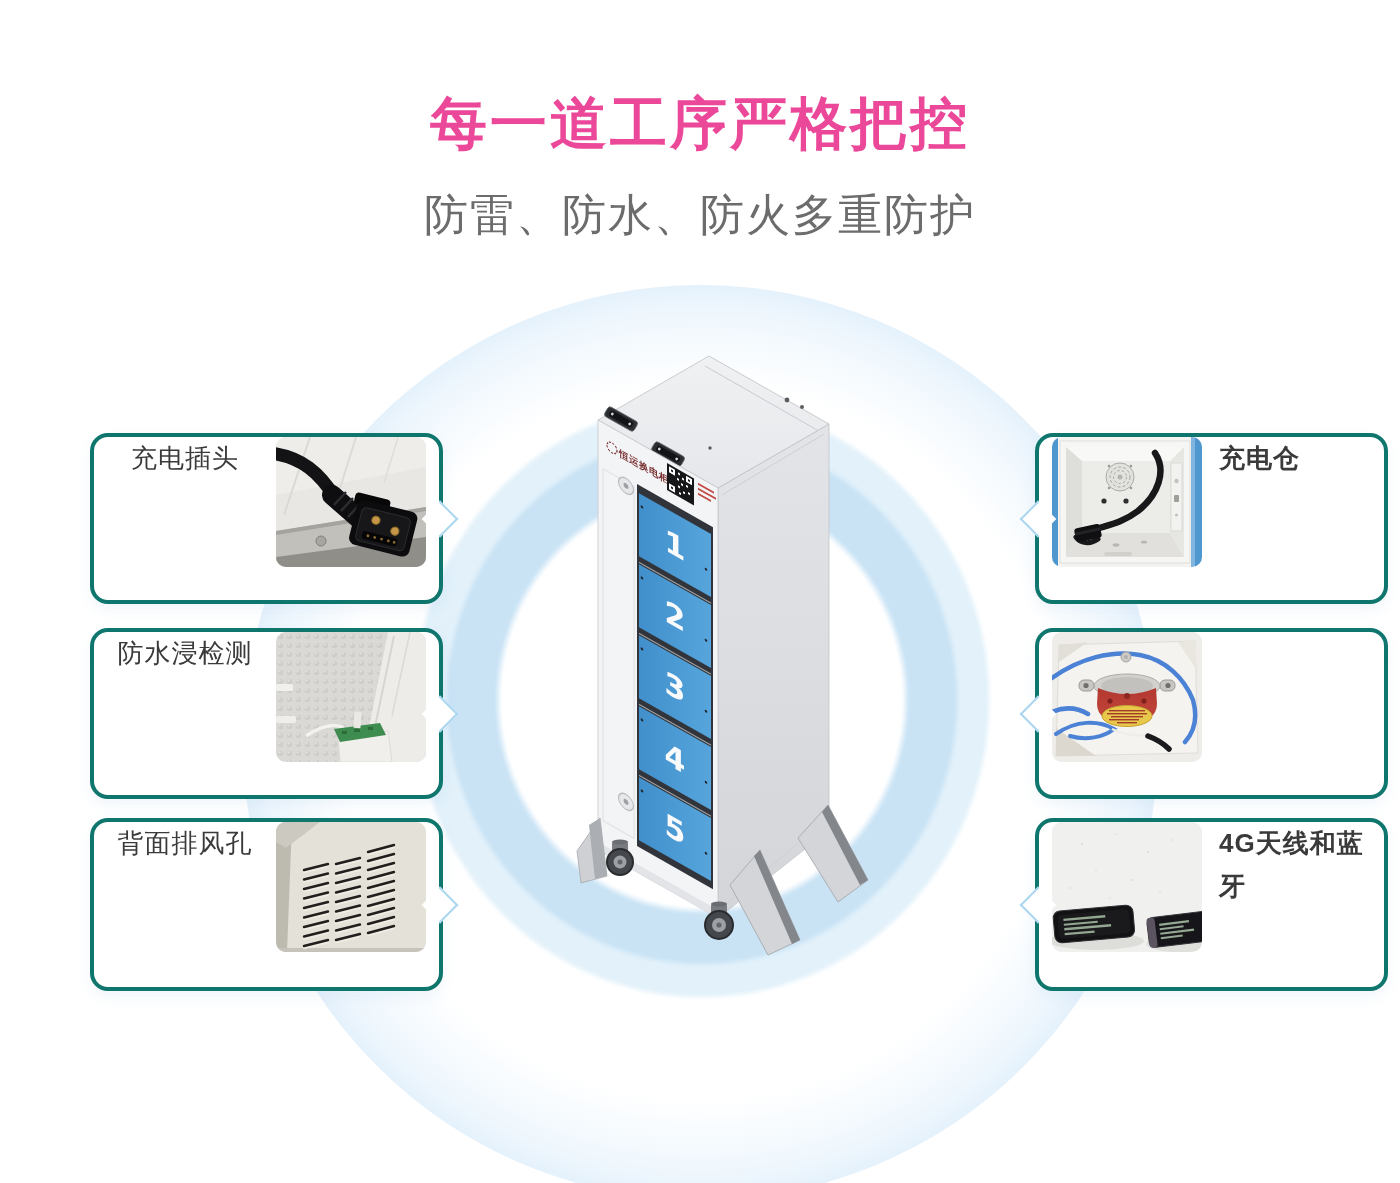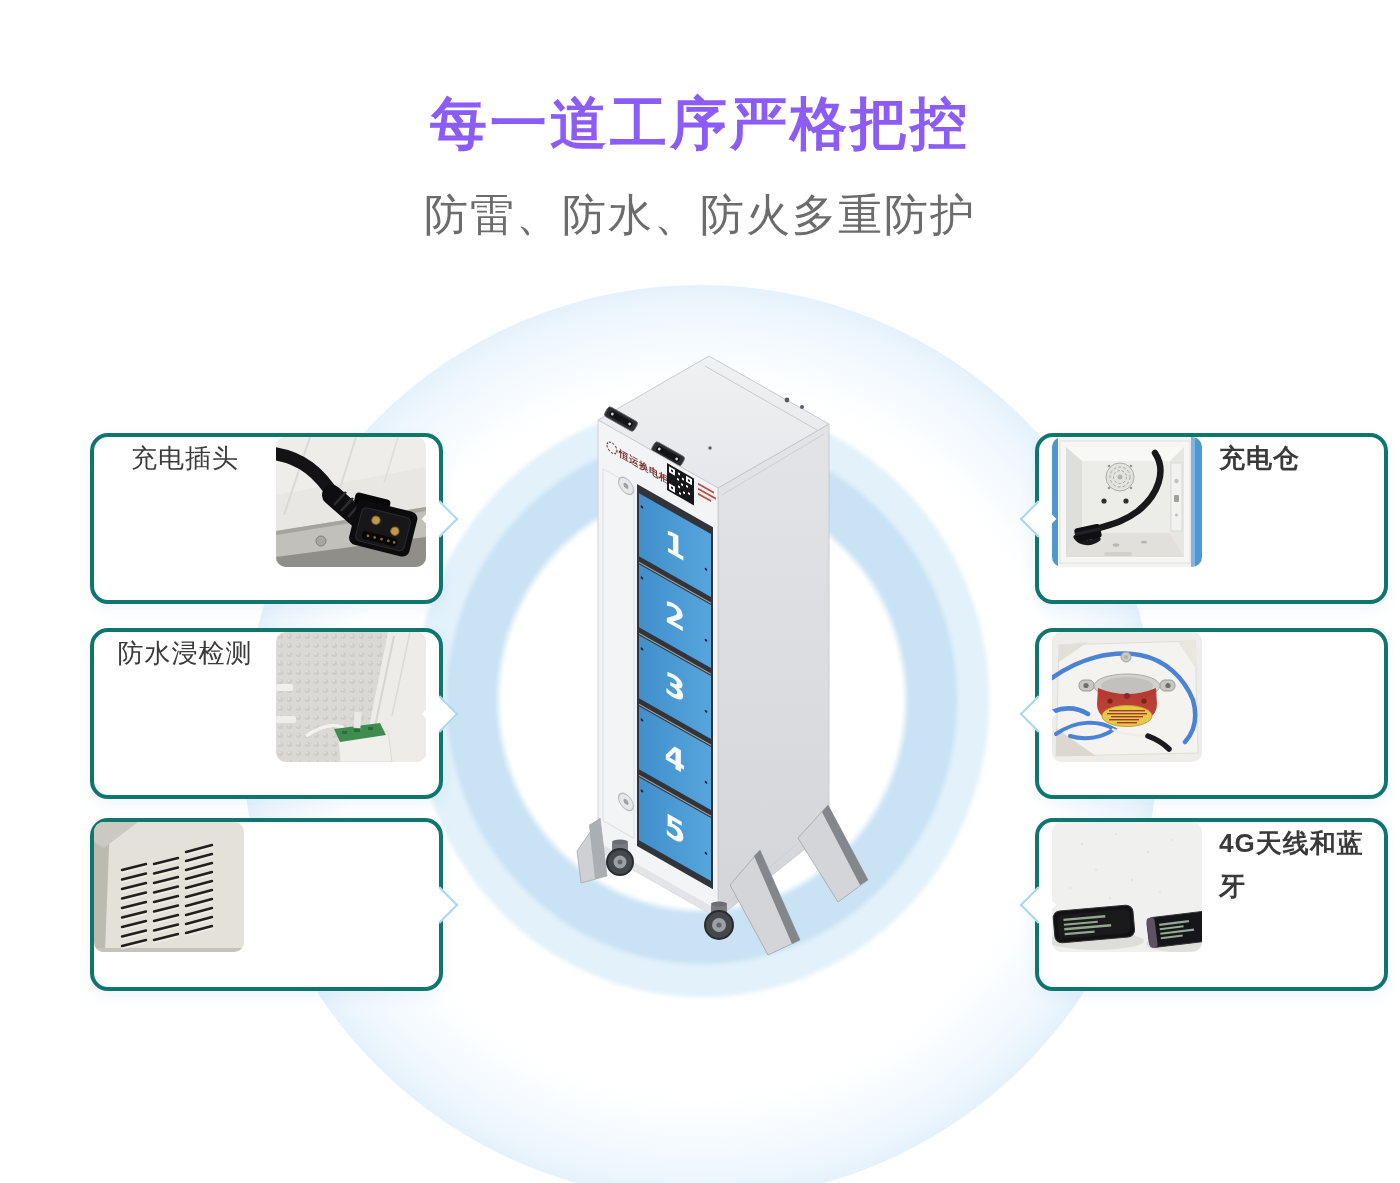--- a/index.html
+++ b/index.html
@@ -1,20 +1,20 @@
 <!DOCTYPE html>
 <html><head>
 <meta charset="utf-8">
 <style>
   html,body{margin:0;padding:0;background:#ffffff;}
   .stage{position:relative;width:1400px;height:1183px;background:#fff;overflow:hidden;
          font-family:"Liberation Sans","DejaVu Sans",sans-serif;}
   
   .title{position:absolute;top:86px;left:0;width:100%;text-align:center;
-         font-size:57px;font-weight:800;color:#8b5cf6;letter-spacing:3px;}
+         font-size:57px;font-weight:800;color:#ec4899;letter-spacing:3px;}
   .subtitle{position:absolute;top:186px;left:0;width:100%;text-align:center;
          font-size:44px;font-weight:400;color:#6C6C6C;letter-spacing:2px;}
   
   .glow{position:absolute;left:243px;top:285px;width:915px;height:915px;border-radius:50%;z-index:1;
         background:radial-gradient(circle,
           rgba(255,255,255,0) 55%, rgba(213,234,250,0.40) 67%,
           rgba(193,222,246,0.78) 79%, rgba(204,230,248,0.85) 86%,
           rgba(230,243,251,0.45) 93%, rgba(255,255,255,0) 99%);}
   .ring{position:absolute;left:412px;top:400px;width:580px;height:600px;border-radius:50%;z-index:2;
         background:radial-gradient(ellipse closest-side,
@@ -259,20 +259,21 @@
             <rect x="78" y="97" width="6" height="3"></rect>
             <rect x="92" y="95" width="5" height="3"></rect>
           </g>
         <rect x="78" y="80" width="7" height="16" fill="#EAE9E6" transform="rotate(4 81 88)"></rect>
       </svg>
     </div>
     <div class="tail tip-right"></div>
   </div>
 
   <div class="card left-col row3 tall">
+    <div class="feature-label">背面排风孔</div>
     <div class="photo">
       <svg viewBox="0 0 150 130" preserveAspectRatio="none">
         <rect width="150" height="130" fill="#E4E1D8"></rect>
         <polygon points="0,0 16,0 11,130 0,130" fill="#BDBAB0"></polygon>
         <polygon points="0,0 44,0 10,26 0,20" fill="#CCC9C0"></polygon>
         <rect x="0" y="126" width="150" height="4" fill="#C6C3BA"></rect>
         <g stroke="#F2EFE7" stroke-width="1.6" stroke-linecap="round" opacity="0.9">
           <line x1="28" y1="50.5" x2="52" y2="44.5"></line>
             <line x1="28" y1="60" x2="52" y2="54"></line>
             <line x1="28" y1="69.5" x2="52" y2="63.5"></line>

